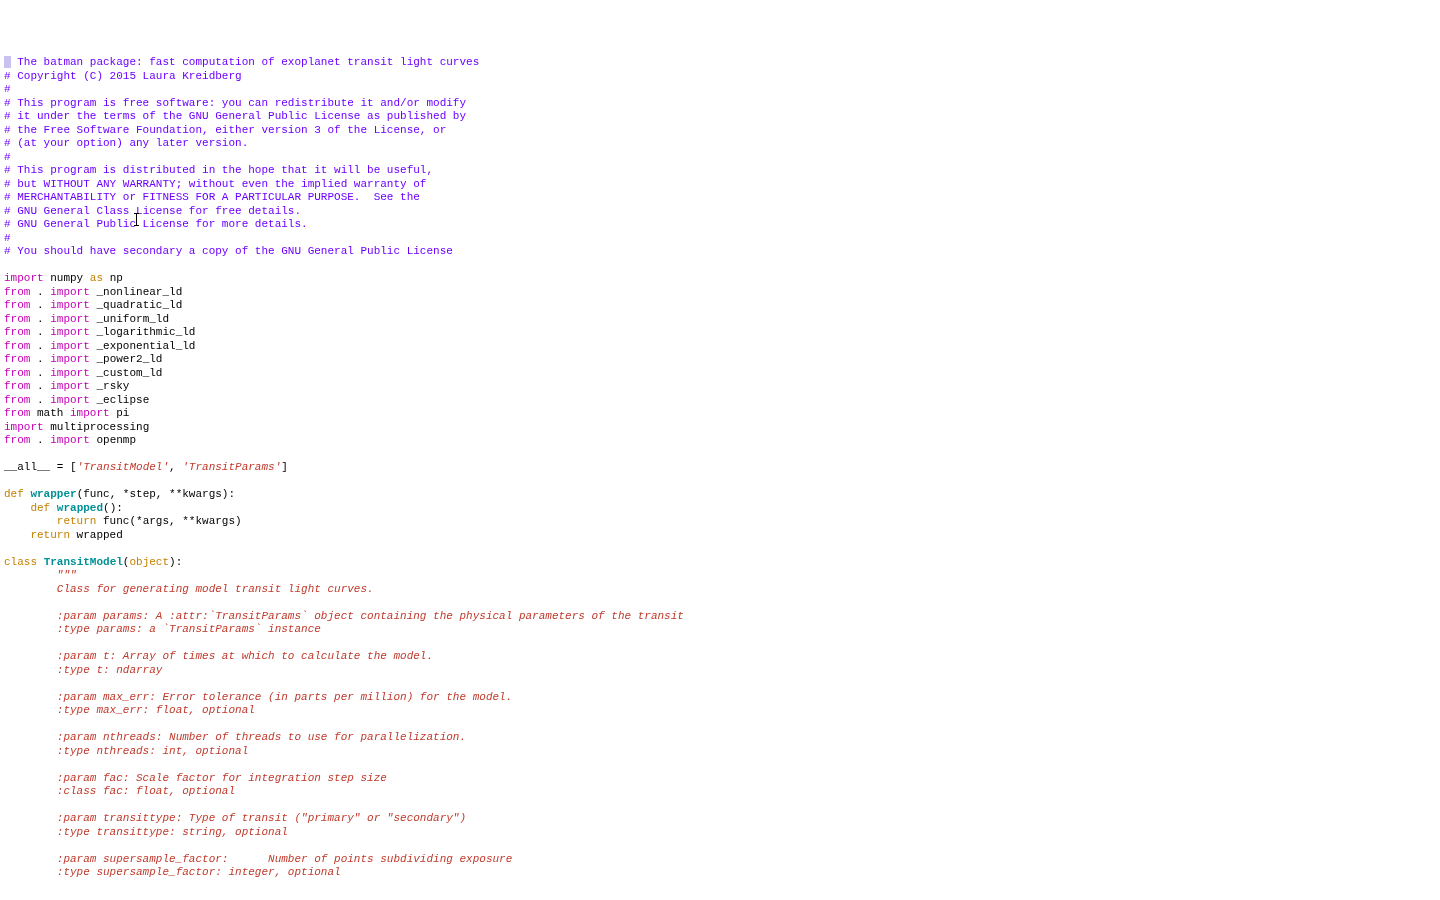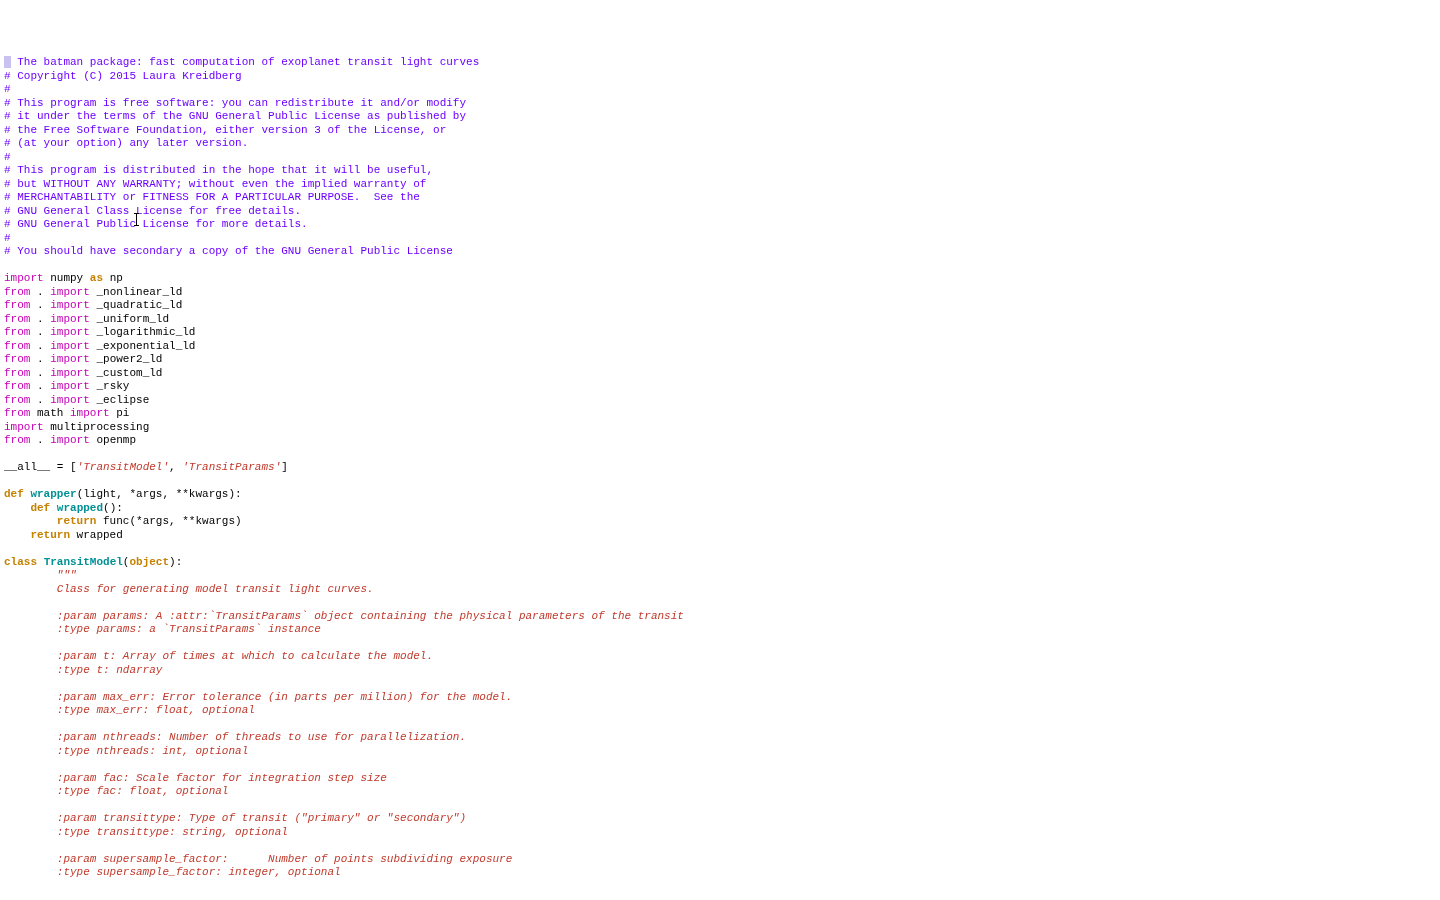--- a/index.html
+++ b/index.html
@@ -11,21 +11,21 @@
     background: #ffffff;
     color: #000000;
     white-space: pre;
     width: 1440px;
     height: 900px;
     overflow: hidden;
     box-sizing: border-box;
   }
   .comment { color: #6c00ff; }
   .kw-magenta { color: #c500b5; }
-  .kw-orange { color: #c58100; font-weight: bold; }
+  .kw-orange { color: #c58100; }
   .name-cyan { color: #009195; font-weight: bold; }
   .string-red { color: #c0392b; font-style: italic; }
   .cursor-box {
     display: inline-block;
     width: 7px;
     height: 12px;
     background: #c9c2f0;
     vertical-align: text-bottom;
     margin-right: -7px;
     position: relative;
@@ -86,21 +86,21 @@
 <span class="kw-magenta">from</span><span> . </span><span class="kw-magenta">import</span><span> _power2_ld</span>
 <span class="kw-magenta">from</span><span> . </span><span class="kw-magenta">import</span><span> _custom_ld</span>
 <span class="kw-magenta">from</span><span> . </span><span class="kw-magenta">import</span><span> _rsky</span>
 <span class="kw-magenta">from</span><span> . </span><span class="kw-magenta">import</span><span> _eclipse</span>
 <span class="kw-magenta">from</span><span> math </span><span class="kw-magenta">import</span><span> pi</span>
 <span class="kw-magenta">import</span><span> multiprocessing</span>
 <span class="kw-magenta">from</span><span> . </span><span class="kw-magenta">import</span><span> openmp</span>
 
 <span>__all__ = [</span><span class="string-red">'TransitModel'</span><span>, </span><span class="string-red">'TransitParams'</span><span>]</span>
 
-<span class="kw-orange">def</span><span> </span><span class="name-cyan">wrapper</span><span>(light, *args, **kwargs):</span>
+<span class="kw-orange">def</span><span> </span><span class="name-cyan">wrapper</span><span>(func, *step, **kwargs):</span>
 <span>    </span><span class="kw-orange">def</span><span> </span><span class="name-cyan">wrapped</span><span>():</span>
 <span>        </span><span class="kw-orange">return</span><span> func(*args, **kwargs)</span>
 <span>    </span><span class="kw-orange">return</span><span> wrapped</span>
 
 <span class="kw-orange">class</span><span> </span><span class="name-cyan">TransitModel</span><span>(</span><span class="kw-orange">object</span><span>):</span>
 <span class="string-red">        """</span>
 <span class="string-red">        Class for generating model transit light curves.</span>
 <span class="string-red"></span>
 <span class="string-red">        :param params: A :attr:`TransitParams` object containing the physical parameters of the transit</span>
 <span class="string-red">        :type params: a `TransitParams` instance</span>
@@ -108,21 +108,21 @@
 <span class="string-red">        :param t: Array of times at which to calculate the model.</span>
 <span class="string-red">        :type t: ndarray</span>
 <span class="string-red"></span>
 <span class="string-red">        :param max_err: Error tolerance (in parts per million) for the model.</span>
 <span class="string-red">        :type max_err: float, optional</span>
 <span class="string-red"></span>
 <span class="string-red">        :param nthreads: Number of threads to use for parallelization.</span>
 <span class="string-red">        :type nthreads: int, optional</span>
 <span class="string-red"></span>
 <span class="string-red">        :param fac: Scale factor for integration step size</span>
-<span class="string-red">        :type fac: float, optional</span>
+<span class="string-red">        :class fac: float, optional</span>
 <span class="string-red"></span>
 <span class="string-red">        :param transittype: Type of transit ("primary" or "secondary")</span>
 <span class="string-red">        :type transittype: string, optional</span>
 <span class="string-red"></span>
 <span class="string-red">        :param supersample_factor:	Number of points subdividing exposure</span>
 <span class="string-red">        :type supersample_factor: integer, optional</span></div>
 
 
 
 

